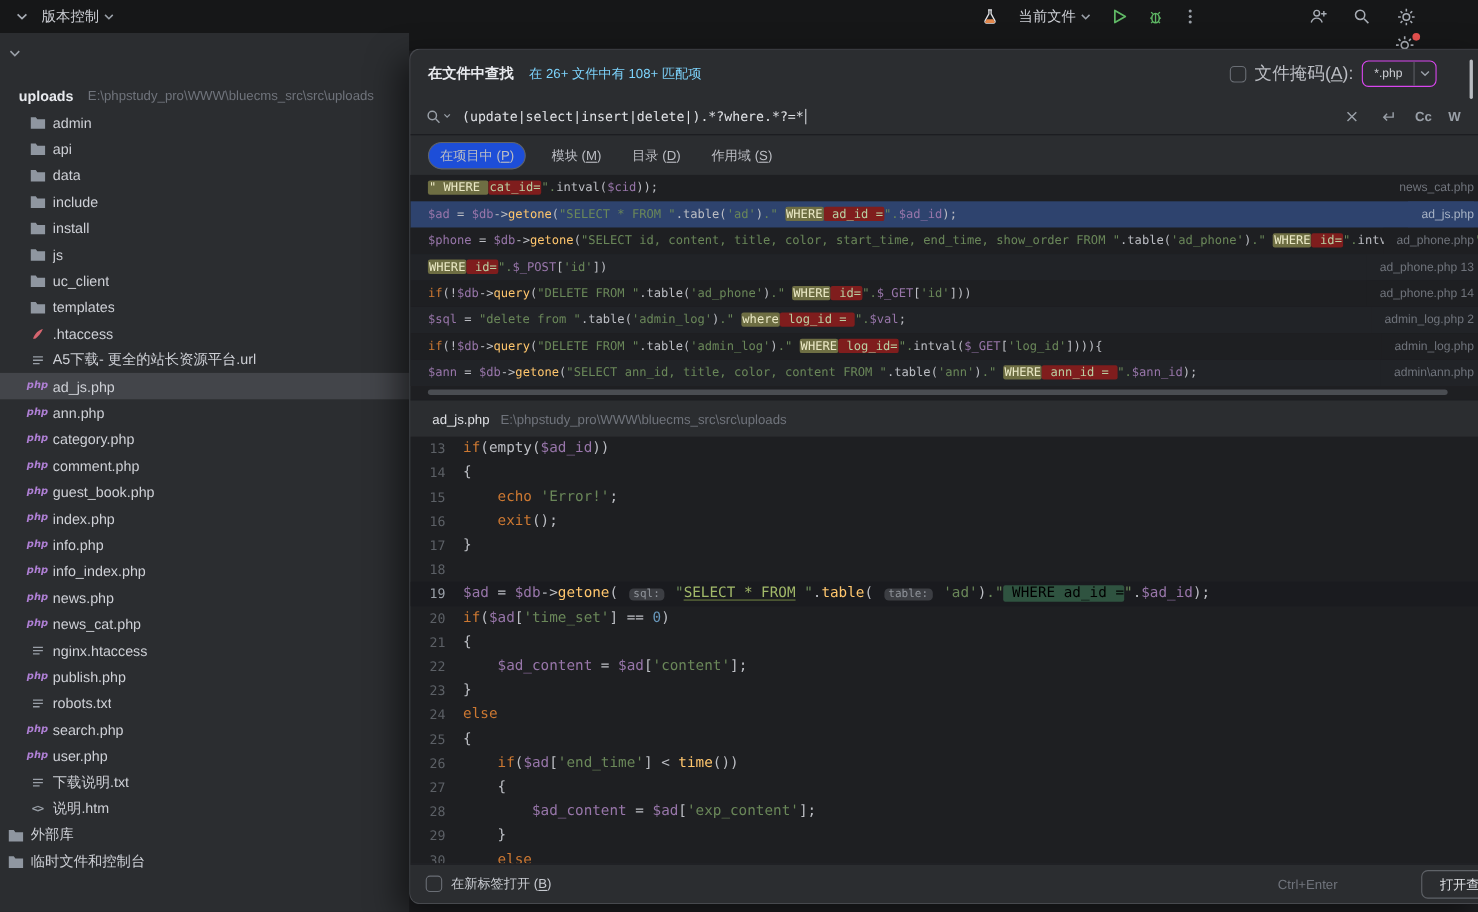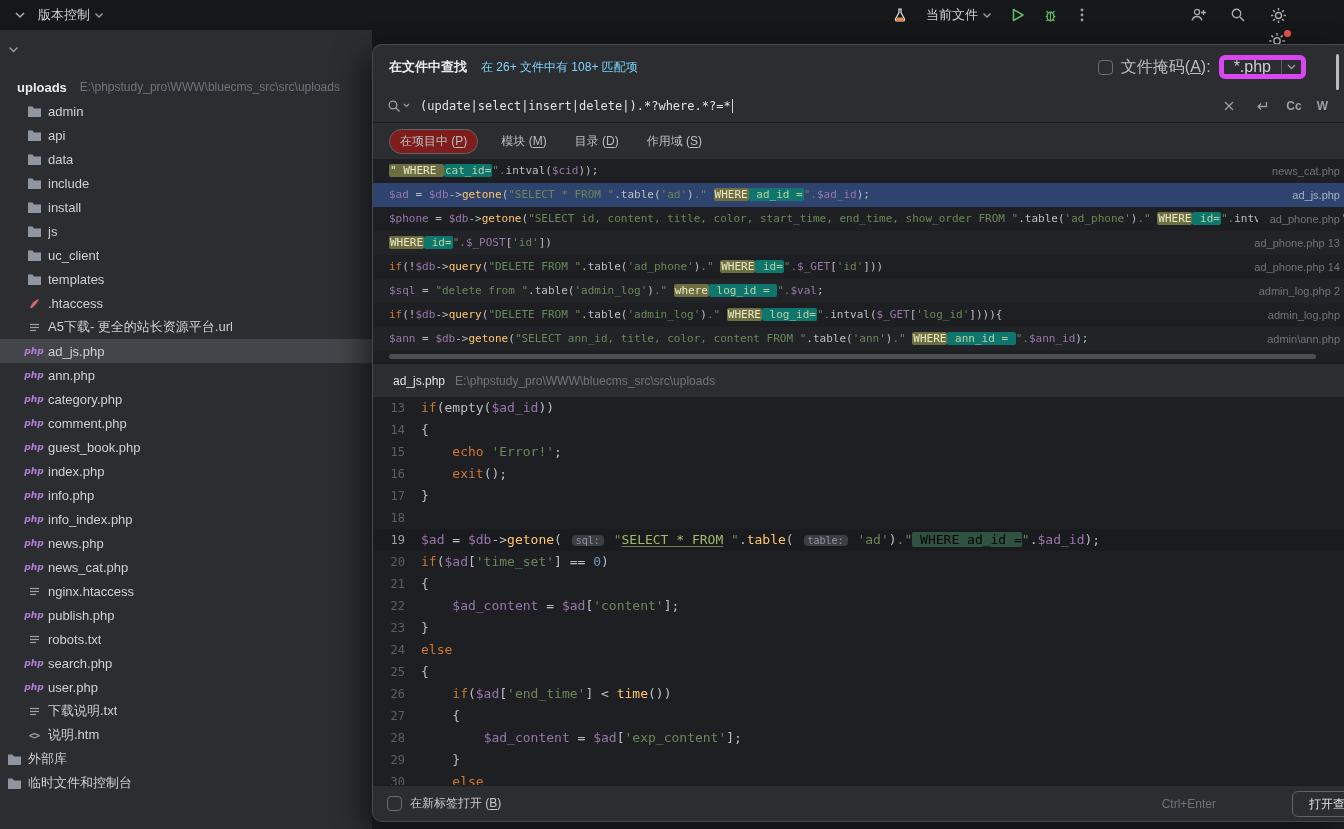--- a/index.html
+++ b/index.html
@@ -39,55 +39,55 @@
   .dialog{position:absolute;top:44px;left:372px;width:978px;height:778px;background:#2b2d30;
     border:1px solid #47494e;border-right:none;border-radius:10px 0 0 10px;
     box-shadow:-10px 10px 28px rgba(0,0,0,.5);z-index:10;display:flex;flex-direction:column;overflow:hidden;}
 
   .d-header{height:44px;flex:none;display:flex;align-items:center;padding:0 16px;}
   .d-title{font-weight:bold;font-size:13px;color:#e8eaee;}
   .d-summary{font-size:12px;color:#7dd3fc;margin-left:14px;}
   .d-mask{margin-left:auto;display:flex;align-items:center;gap:8px;margin-right:28px;}
   .cbx{width:15px;height:15px;border:1px solid #6a6e75;border-radius:4px;background:transparent;flex:none;}
   .d-mask-label{font-size:16px;color:#bcbec4;}
-  .combo{display:flex;align-items:center;height:24px;border:5px solid #d946ef;border-radius:6px;background:#2b2d30;
-    font-size:16px;color:#ced0d6;overflow:hidden;}
+  .combo{display:flex;align-items:center;height:24px;border:1px solid #d946ef;border-radius:6px;background:#2b2d30;
+    font-size:11px;color:#ced0d6;overflow:hidden;}
   .combo>span:first-child{padding:0 10px;}
   .combo-arrow{display:inline-flex;align-items:center;justify-content:center;width:20px;height:100%;border-left:1px solid #5a5d63;}
 
   .d-search{height:34px;flex:none;display:flex;align-items:center;padding:0 14px;border-bottom:1px solid #1a1b1e;}
   .s-icon{display:inline-flex;align-items:center;gap:2px;}
   .query{font-family:"DejaVu Sans Mono","Liberation Mono",monospace;font-size:12px;color:#e0e2e6;margin-left:10px;white-space:pre;}
   .caret{display:inline-block;width:1px;height:14px;background:#d0d3d8;margin-left:1px;}
   .s-right{margin-left:auto;display:flex;align-items:center;gap:15px;padding-right:8px;}
   .sricon{display:inline-flex;align-items:center;justify-content:center;width:18px;height:18px;}
   .srtxt{font-size:12px;font-weight:bold;color:#9aa0a8;}
 
   .d-pills{height:36px;flex:none;display:flex;align-items:center;gap:18px;padding:0 16px;font-size:12px;color:#bcbec4;}
   .pill{padding:3px 4px;border:1px solid transparent;border-radius:14px;cursor:default;white-space:nowrap;}
-  .pill.selected{background:#7f1d1d;border-color:#5f6368;padding:3px 10px;}
+  .pill.selected{background:#1d4ed8;border-color:#5f6368;padding:3px 10px;}
   .pill u{text-underline-offset:2px;}
 
   .d-results{height:192px;flex:none;background:#1e1f22;overflow:hidden;}
   .rrow{height:24px;line-height:24px;white-space:pre;overflow:hidden;position:relative;padding-left:16px;
     font-family:"DejaVu Sans Mono","Liberation Mono",monospace;font-size:11px;background:#1e1f22;}
   .rrow.alt{background:#212327;}
   .rrow.sel{background:#2e436e;}
   .rfile{position:absolute;right:10px;top:0;background:inherit;padding-left:12px;color:#70747c;
     font-family:"Liberation Sans","DejaVu Sans",sans-serif;font-size:11px;}
   .rrow.sel .rfile{color:#a7b2c4;}
 
   .p-plain{color:#bcbec4;}
   .p-str{color:#6a8759;}
   .p-kw{color:#cc7832;}
   .p-var{color:#9876aa;}
   .p-fn{color:#ffc66d;}
   .p-num{color:#6897bb;}
   .p-hl{background:#6e6e43;color:#ebe9c6;border-radius:2px;padding:0 1px;}
-  .p-hlg{background:#0f766e;color:#b9cfa2;border-radius:2px;padding:0 1px;margin-top:24px;}
+  .p-hlg{background:#7f1d1d;color:#b9cfa2;border-radius:2px;padding:0 1px;margin-top:24px;}
   .p-sql{color:#a2b969;text-decoration:underline;text-underline-offset:2px;text-decoration-color:#6b7c3f;}
   .p-match{background:#2f5340;border-radius:2px;}
   .p-hint{background:#3c3e43;color:#8f939a;border-radius:4px;padding:0 4px;font-size:10px;margin:0 2px;}
 
   .d-hscroll-zone{height:12px;flex:none;background:#1e1f22;position:relative;}
   .d-hscroll{position:absolute;left:16px;right:34px;top:3px;height:5px;background:#4a4d52;border-radius:3px;}
 
   .d-prevhead{height:34px;flex:none;display:flex;align-items:center;gap:10px;padding:0 20px;background:#2b2d30;
     border-top:1px solid #1a1b1e;font-size:12px;}
   .pv-name{color:#dfe1e5;}

